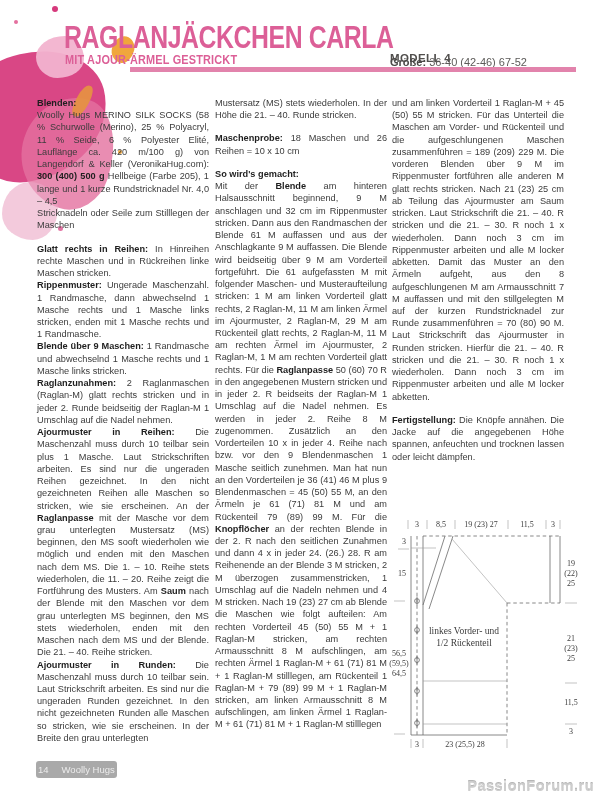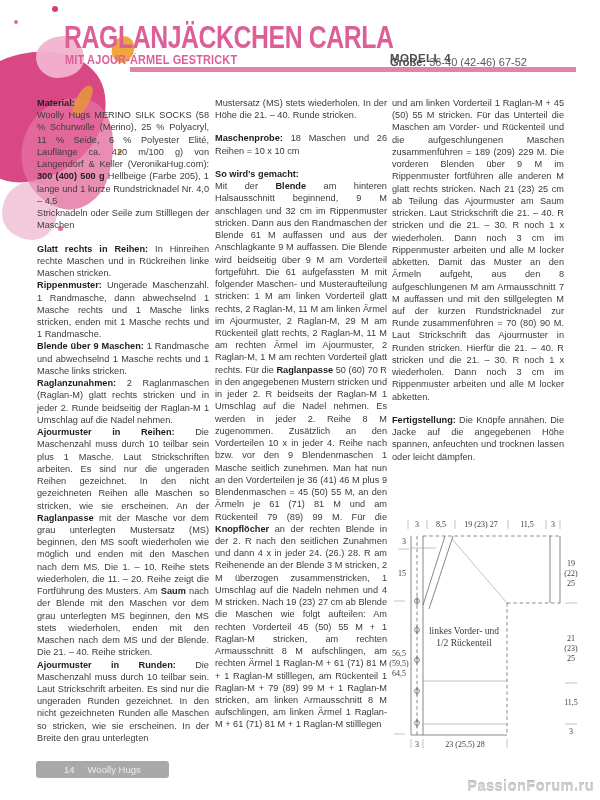--- a/index.html
+++ b/index.html
@@ -49,21 +49,21 @@
   .diagram{left:385px;top:513px;width:212px;height:252px;}
   .diagram svg{width:100%;height:100%;}
   .diagram text{fill:#3c3c3c;font-family:"Liberation Serif",serif;font-size:8px;}
   .diagram text.dlabel{font-size:9.5px;}
   .dline{stroke:#6a6a6a;stroke-width:.8;fill:none;}
   .dthin{stroke:#9a9a9a;stroke-width:.6;fill:none;}
   .ddash{stroke:#6a6a6a;stroke-width:.8;fill:none;stroke-dasharray:3.5,2.8;}
 
   
   .footer{left:36px;top:761px;background:#a9a9a9;color:#ececec;font-size:9.5px;
-          padding:3px 28px;border-radius:3px;display:flex;gap:13px;align-items:center;}
+          padding:3px 2px;border-radius:3px;display:flex;gap:13px;align-items:center;}
   .watermark{right:6px;top:778px;font-size:14.5px;font-weight:bold;color:#cdcdcd;
           letter-spacing:.5px;text-shadow:0 1px 0 #ffffff,0 -1px 0 #b5b5b5;}
 </style>
 </head>
 <body>
 
 <div class="abs">
   <div class="blob blob1"></div>
   <div class="blob blob2"></div>
   <div class="blob blob3"></div>
@@ -79,21 +79,21 @@
 <div class="abs title">RAGLANJÄCKCHEN CARLA</div>
 <div class="abs subtitle">MIT AJOUR-ÄRMEL GESTRICKT</div>
 <div class="abs model">MODELL 4</div>
 <div class="abs sizeline">
   <span class="lbl">Größe:</span>
   <span>36-40 (42-46) 67-52</span>
 </div>
 <div class="abs rule"></div>
 
 <div class="abs col col1">
-    <div class="para"><span class="b hblock">Material:</span><span>Woolly Hugs MERINO SILK SOCKS (58 % Schurwolle (Merino), 25 % Polyacryl, 11 % Seide, 6 % Polyester Elité, Lauflänge ca. 420 m/100 g) von Langendorf &amp; Keller (VeronikaHug.com): </span><span class="b">300 (400) 500 g</span><span> Hellbeige (Farbe 205), 1 lange und 1 kurze Rundstricknadel Nr. 4,0 – 4,5</span></div>
+    <div class="para"><span class="b hblock">Blenden:</span><span>Woolly Hugs MERINO SILK SOCKS (58 % Schurwolle (Merino), 25 % Polyacryl, 11 % Seide, 6 % Polyester Elité, Lauflänge ca. 420 m/100 g) von Langendorf &amp; Keller (VeronikaHug.com): </span><span class="b">300 (400) 500 g</span><span> Hellbeige (Farbe 205), 1 lange und 1 kurze Rundstricknadel Nr. 4,0 – 4,5</span></div>
     <div class="para"><span>Stricknadeln oder Seile zum Stilllegen der Maschen</span></div>
     <div class="para gap"><span class="b">Glatt rechts in Reihen:</span><span> In Hinreihen rechte Maschen und in Rückreihen linke Maschen stricken.</span></div>
     <div class="para"><span class="b">Rippenmuster:</span><span> Ungerade Maschenzahl. 1 Randmasche, dann abwechselnd 1 Masche rechts und 1 Masche links stricken, enden mit 1 Masche rechts und 1 Randmasche.</span></div>
     <div class="para"><span class="b">Blende über 9 Maschen:</span><span> 1 Randmasche und abwechselnd 1 Masche rechts und 1 Masche links stricken.</span></div>
     <div class="para"><span class="b">Raglanzunahmen:</span><span> 2 Raglanmaschen (Raglan-M) glatt rechts stricken und in jeder 2. Runde beidseitig der Raglan-M 1 Umschlag auf die Nadel nehmen.</span></div>
     <div class="para"><span class="b">Ajourmuster in Reihen:</span><span> Die Maschenzahl muss durch 10 teilbar sein plus 1 Masche. Laut Strickschriften arbeiten. Es sind nur die ungeraden Reihen gezeichnet. In den nicht gezeichneten Reihen alle Maschen so stricken, wie sie erscheinen. An der </span><span class="b">Raglanpasse</span><span> mit der Masche vor dem grau unterlegten Mustersatz (MS) beginnen, den MS sooft wiederholen wie möglich und enden mit den Maschen nach dem MS. Die 1. – 10. Reihe stets wiederholen, die 11. – 20. Reihe zeigt die Fortführung des Musters. Am </span><span class="b">Saum</span><span> nach der Blende mit den Maschen vor dem grau unterlegten MS beginnen, den MS stets wiederholen, enden mit den Maschen nach dem MS und der Blende. Die 21. – 40. Reihe stricken.</span></div>
     <div class="para"><span class="b">Ajourmuster in Runden:</span><span> Die Maschenzahl muss durch 10 teilbar sein. Laut Strickschrift arbeiten. Es sind nur die ungeraden Runden gezeichnet. In den nicht gezeichneten Runden alle Maschen so stricken, wie sie erscheinen. In der Breite den grau unterlegten</span></div>
   </div>
 <div class="abs col col2">
     <div class="para"><span>Mustersatz (MS) stets wiederholen. In der Höhe die 21. – 40. Runde stricken.</span></div>

